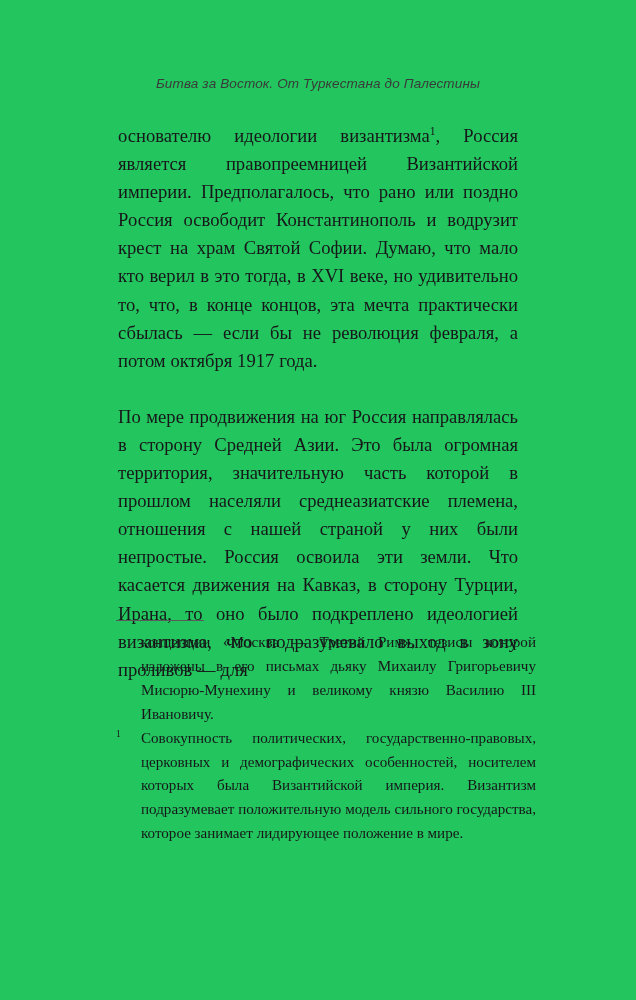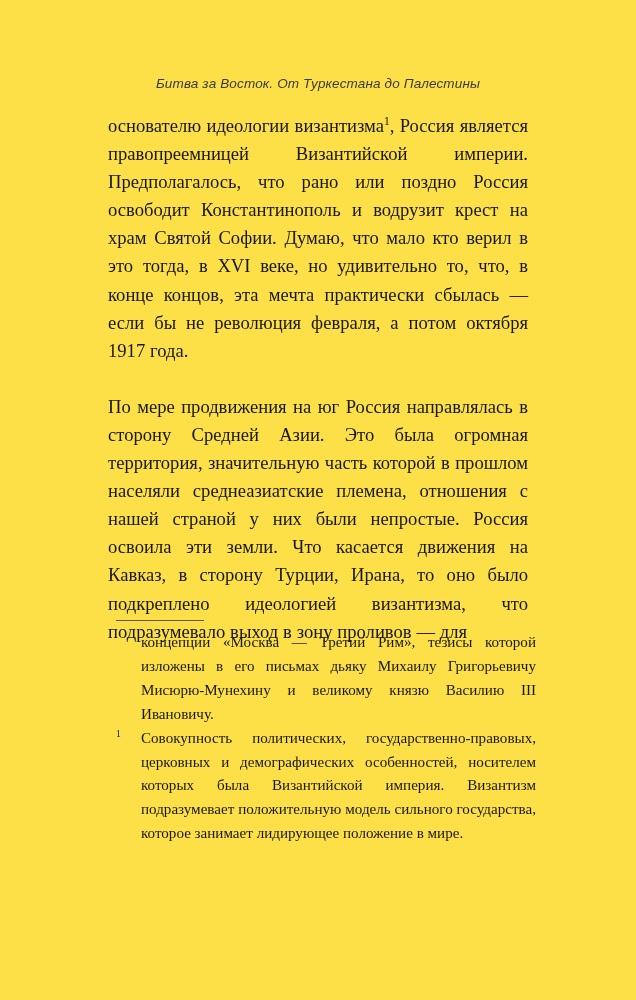--- a/index.html
+++ b/index.html
@@ -6,21 +6,21 @@
   html, body {
     margin: 0;
     padding: 0;
     background: #ffffff;
   }
 
   .page {
     position: relative;
     width: 636px;
     height: 1000px;
-    background: #fde047;
+    background: #22c55e;
     margin: 0 auto;
     overflow: hidden;
     font-family: "Liberation Serif", "DejaVu Serif", serif;
     color: #1a1a1a;
     box-sizing: border-box;
   }
 
   
   .running-head {
     position: absolute;
@@ -38,21 +38,21 @@
 
   
   .text-column {
     position: absolute;
     left: 108px;
     top: 112px;
     width: 420px;
   }
 
   p.body-par {
-    margin: 0;
+    margin: 10px;
     text-align: justify;
     text-justify: inter-word;
     font-size: 18.6px;
     line-height: 28.1px;
     color: #17171a;
     hyphens: manual;
     -webkit-hyphens: manual;
     word-spacing: 0.2px;
   }
 

